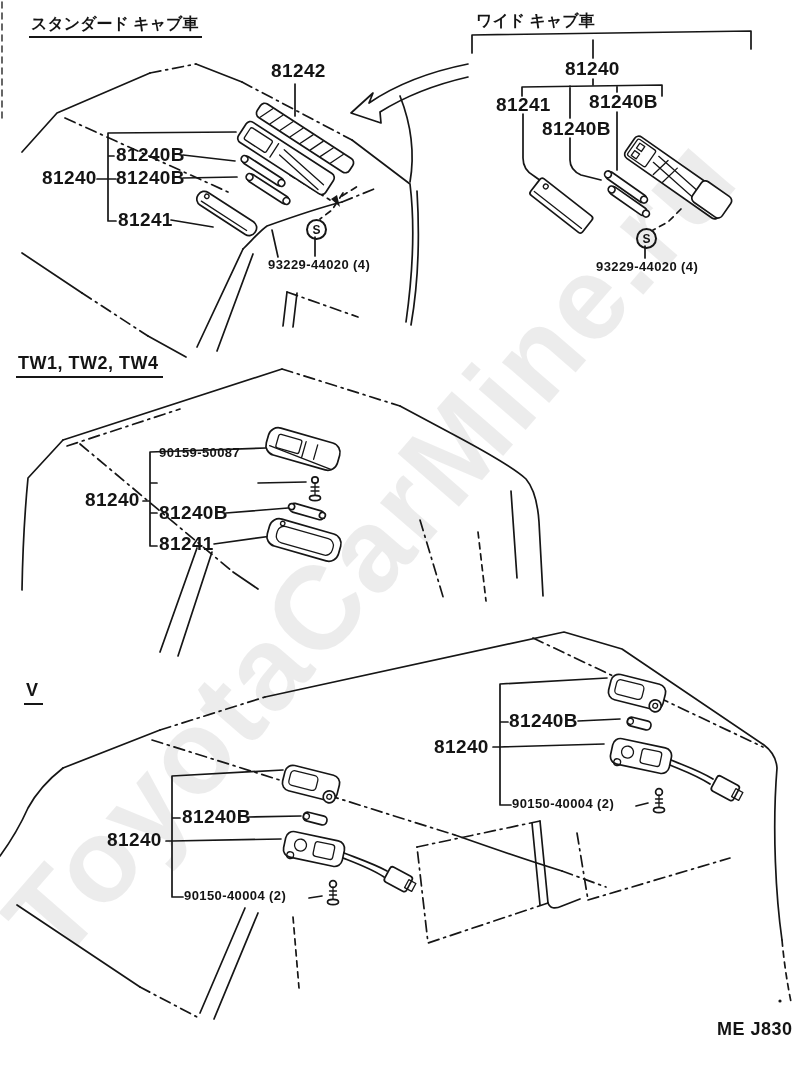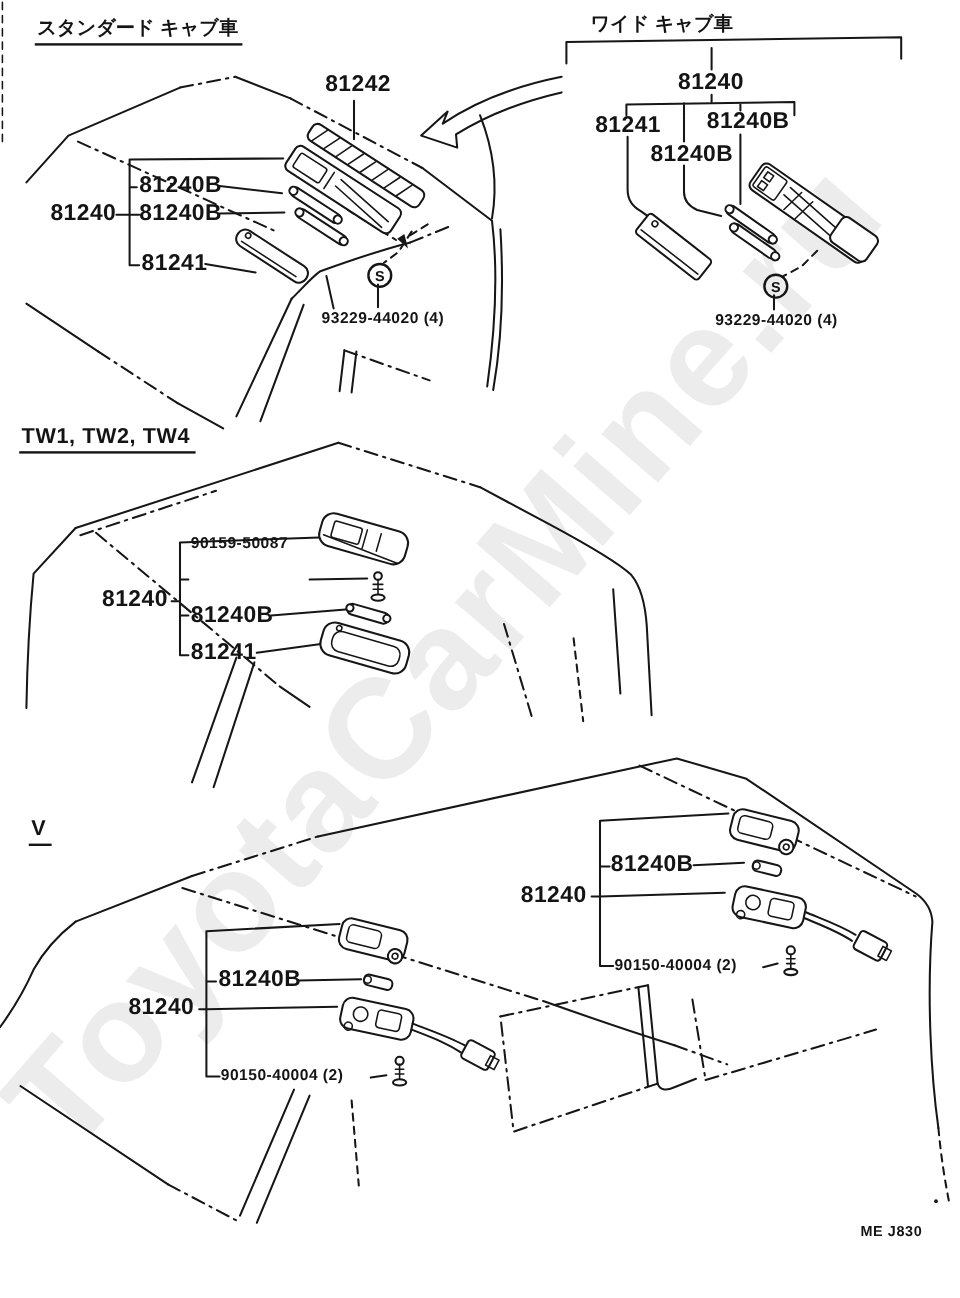--- a/index.html
+++ b/index.html
@@ -17,21 +17,21 @@
   svg.art .thin{stroke-width:1.3;}
   svg.art .solidfill{fill:#161616;stroke:none;}
   .pn{position:absolute;font-size:19px;font-weight:700;letter-spacing:0.4px;white-space:nowrap;line-height:1;}
   .pn-sm{font-size:13px;}
   .hdr{position:absolute;font-size:16px;font-weight:700;white-space:nowrap;line-height:1;
        border-bottom:2px solid #161616;padding:0 4px 4px 2px;}
   .hdr-plain{border-bottom:none;}
   .hdr-lat{font-size:18px;letter-spacing:0.5px;}
   .s-badge{position:absolute;width:17px;height:17px;border:2px solid #161616;border-radius:50%;
            font-size:12px;font-weight:700;display:flex;align-items:center;justify-content:center;line-height:1;}
-  .footer-code{position:absolute;font-size:12px;font-weight:700;letter-spacing:0.5px;}
+  .footer-code{position:absolute;font-size:18px;font-weight:700;letter-spacing:0.5px;}
 </style>
 </head>
 <body>
 
 <div class="canvas">
 
   <div class="watermark">ToyotaCarMine.ru</div>
 
   <svg class="art" width="800" height="1082" viewBox="0 0 800 1082">
 
@@ -262,21 +262,21 @@
 
   <div class="hdr" style="left:29px;top:16px;text-align:center;">スタンダード キャブ車</div>
   <div class="pn" style="left:271px;top:61px;">81242</div>
   <div class="pn" style="left:116px;top:145px;">81240B</div>
   <div class="pn" style="left:42px;top:168px;">81240</div>
   <div class="pn" style="left:116px;top:168px;">81240B</div>
   <div class="pn" style="left:118px;top:210px;">81241</div>
   <div class="s-badge" style="left:306px;top:219px;">S</div>
   <div class="pn pn-sm" style="left:268px;top:258px;">93229-44020 (4)</div>
 
-  <div class="hdr hdr-plain" style="left:474px;top:13px;margin-left:16px;">ワイド キャブ車</div>
+  <div class="hdr hdr-plain" style="left:474px;top:13px;">ワイド キャブ車</div>
   <div class="pn" style="left:565px;top:59px;">81240</div>
   <div class="pn" style="left:496px;top:95px;">81241</div>
   <div class="pn" style="left:589px;top:92px;">81240B</div>
   <div class="pn" style="left:542px;top:119px;">81240B</div>
   <div class="s-badge" style="left:636px;top:228px;">S</div>
   <div class="pn pn-sm" style="left:596px;top:260px;">93229-44020 (4)</div>
 
   <div class="hdr hdr-lat" style="left:16px;top:354px;">TW1, TW2, TW4</div>
   <div class="pn pn-sm" style="left:159px;top:446px;">90159-50087</div>
   <div class="pn" style="left:85px;top:490px;">81240</div>

